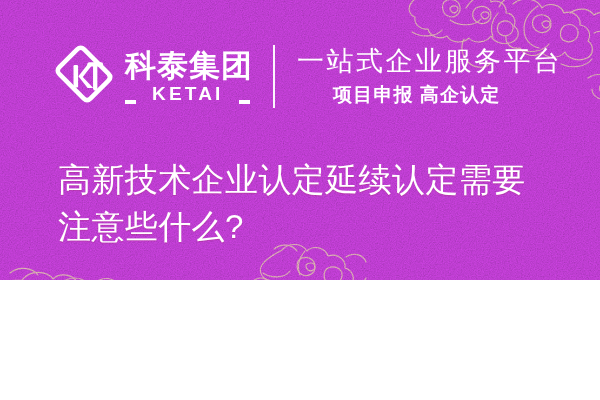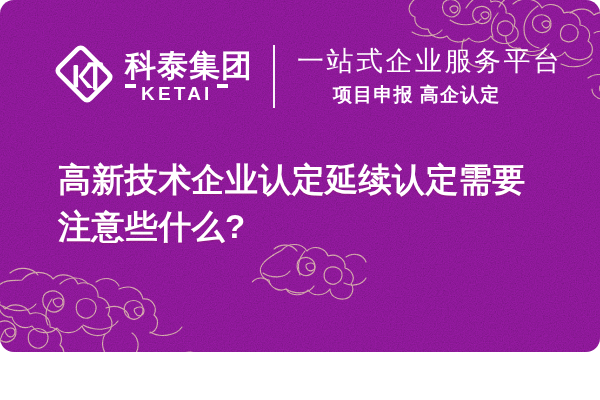--- a/index.html
+++ b/index.html
@@ -3,25 +3,24 @@
 <meta charset="utf-8">
 <style>
   html, body {
     margin: 0;
     padding: 0;
     background: #ffffff;
   }
   #banner {
     position: relative;
     width: 600px;
-    height: 352px;
+    height: 280px;
     overflow: hidden;
-    background: #a21caf;
+    background: #d946ef;
     font-family: "Liberation Sans", sans-serif;
-    border-radius: 14px;
     -webkit-font-smoothing: antialiased;
   }
   
   #noise-layer {
     position: absolute;
     inset: 0;
     pointer-events: none;
     opacity: 0.55;
     mix-blend-mode: multiply;
   }
@@ -73,22 +72,23 @@
   #logo-cn {
     font-size: 31px;
     line-height: 34px;
     font-weight: bold;
     color: #ffffff;
     letter-spacing: 1px;
     white-space: nowrap;
   }
   #logo-en-row {
     display: flex;
-    align-items: flex-start;
+    align-items: flex-end;
     margin-top: 1px;
+    gap: 11px;
   }
   .rule-dash {
     width: 11px;
     height: 4px;
     background: #ffffff;
     flex: 0 0 auto;
   }
   #logo-en {
     font-size: 19px;
     line-height: 20px;
@@ -132,21 +132,21 @@
     margin-left: 36px;
   }
   
   #headline {
     position: absolute;
     left: 58px;
     top: 156px;
     width: 500px;
     font-size: 33px;
     line-height: 47px;
-    font-weight: bold;
+    font-weight: normal;
     color: #ffffff;
     letter-spacing: 0.4px;
     word-break: break-all;
     text-shadow: 0 1px 1px rgba(150, 35, 20, 0.18);
   }
 </style>
 </head>
 <body>
 
 <div id="banner">

